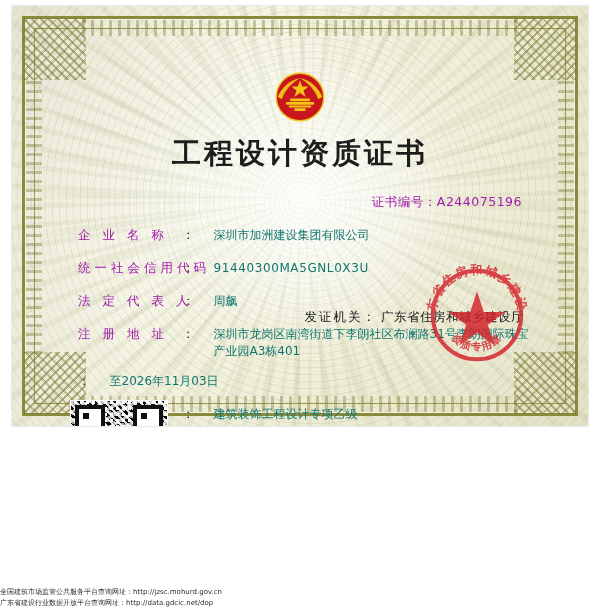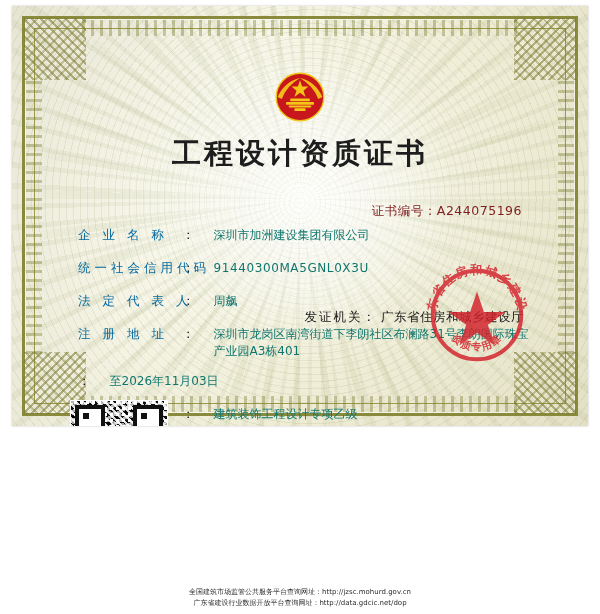--- a/index.html
+++ b/index.html
@@ -145,24 +145,24 @@
     font-family: "DejaVu Sans", "Liberation Sans", sans-serif;
     font-size: 29px;
     font-weight: bold;
     letter-spacing: 3px;
     color: #1d1d1d;
   }
 
   .cert-number {
     position: absolute;
     right: 66px;
-    top: 197px;
+    top: 188px;
     font-family: "DejaVu Sans", "Liberation Sans", sans-serif;
     font-size: 12.5px;
-    color: #7f1d1d;
+    color: #a21caf;
     letter-spacing: 0.5px;
   }
 
   
   .fields {
     position: absolute;
     left: 66px;
     top: 218px;
     width: 452px;
   }
@@ -170,21 +170,21 @@
     display: flex;
     align-items: flex-start;
     margin-bottom: 9px;
     min-height: 24px;
   }
   .field-label {
     width: 104px;
     flex: 0 0 104px;
     font-family: "DejaVu Sans", "Liberation Sans", sans-serif;
     font-size: 12.5px;
-    color: #0369a1;
+    color: #a21caf;
     letter-spacing: 4px;
     white-space: nowrap;
     padding-top: 3px;
   }
   .field-sep {
     flex: 0 0 8px;
     font-size: 12.5px;
     color: #1b1b1b;
     padding-top: 3px;
   }
@@ -288,21 +288,21 @@
     width: 118px;
     height: 118px;
     pointer-events: none;
   }
 
   
   .footer {
     position: absolute;
     left: 0; right: 0;
     bottom: 4px;
-    text-align: center;
+    text-align: left;
     font-family: "DejaVu Sans", "Liberation Sans", sans-serif;
     font-size: 7px;
     line-height: 1.65;
     color: #2c2c2c;
   }
 </style>
 </head>
 <body>
 
 <div id="certificate-page">

